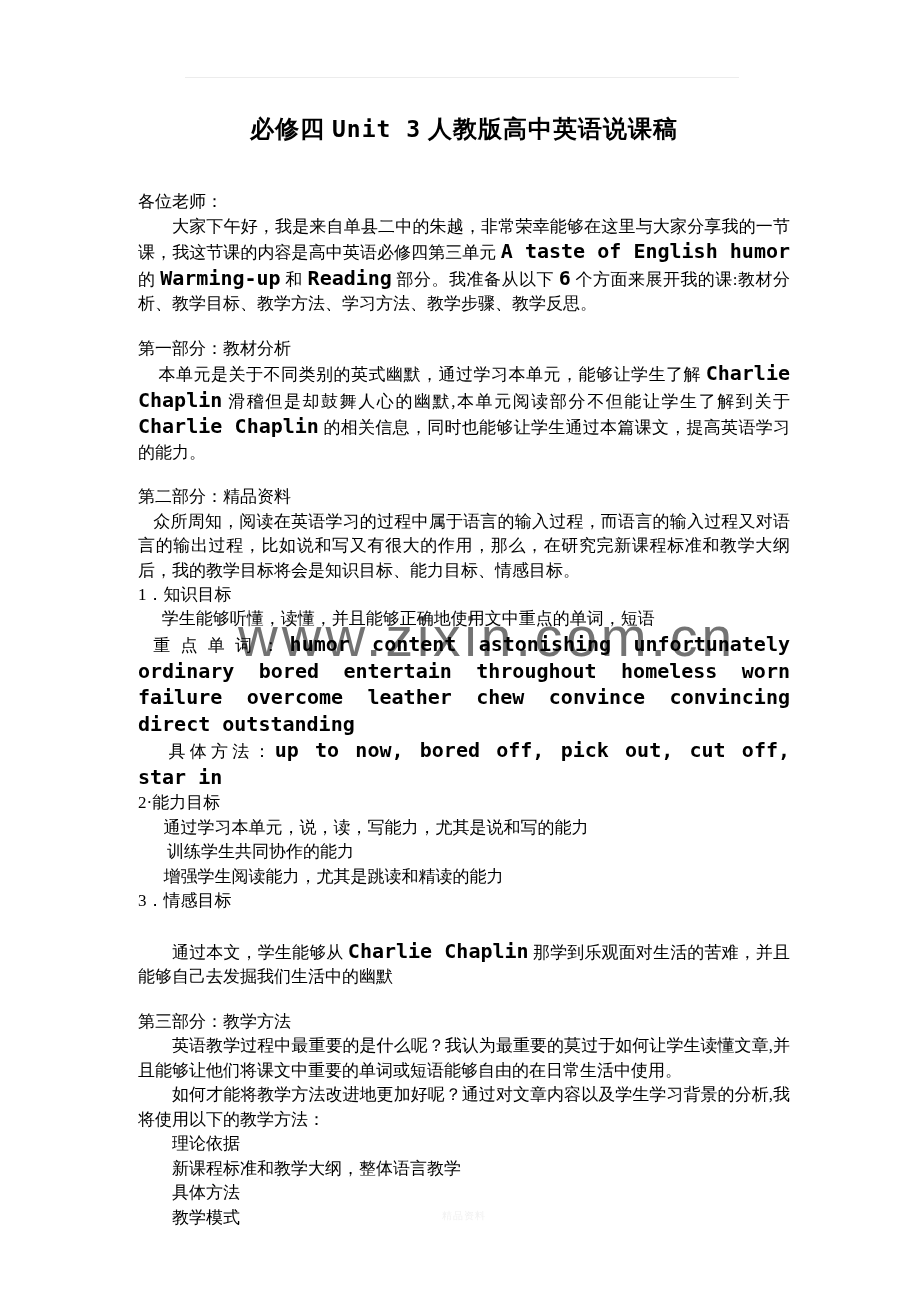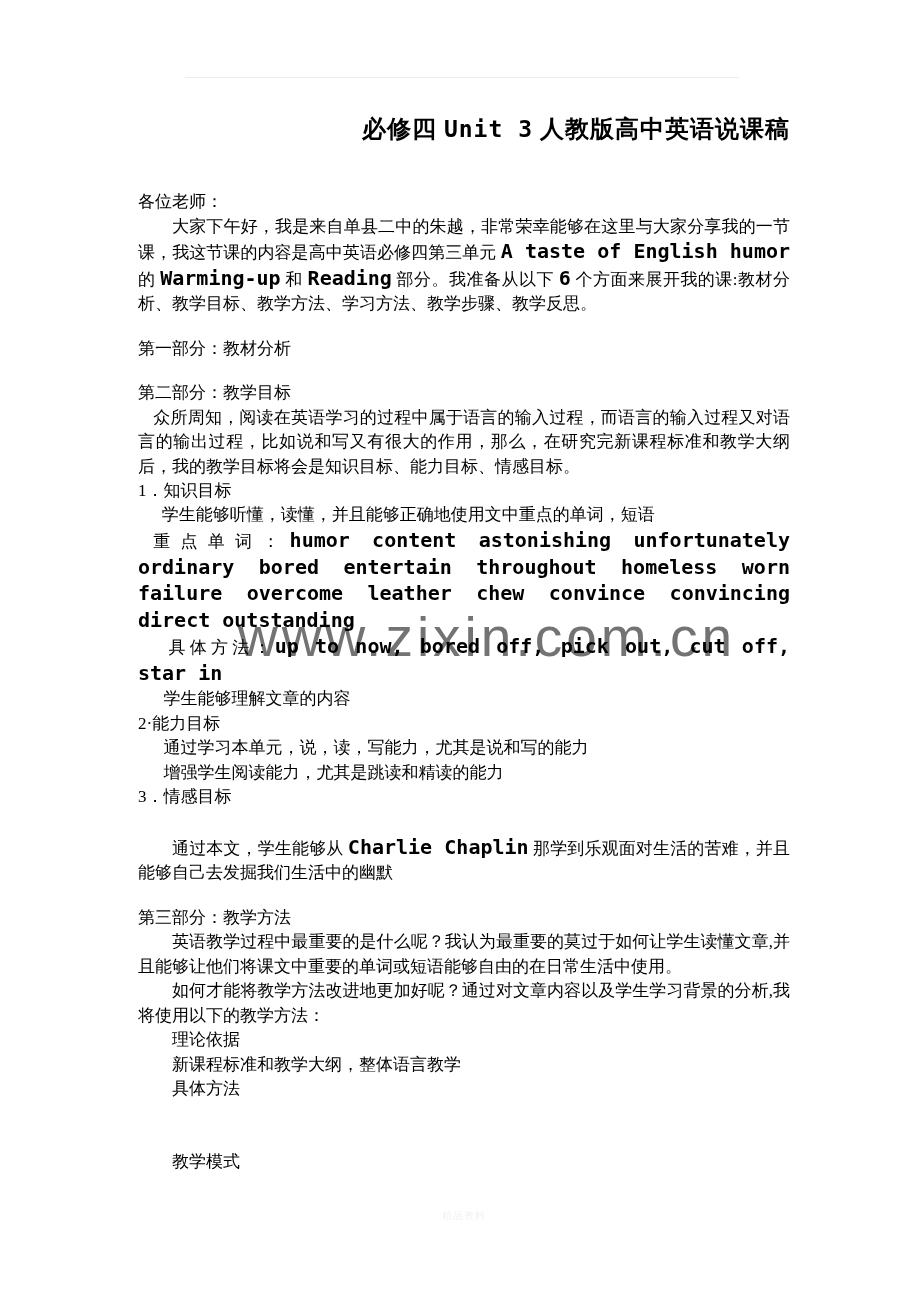--- a/index.html
+++ b/index.html
@@ -26,21 +26,21 @@
     position:absolute;left:442px;top:1210px;
     font-size:10px;line-height:12px;letter-spacing:1px;
     color:#f1f1f1;z-index:0;user-select:none;
   }
   .doc{
     position:absolute;left:138px;top:112px;width:652px;z-index:1;
   }
   .doc-title{
     margin:0 0 44px 0;
     font-size:24px;line-height:34px;font-weight:bold;
-    text-align:right;letter-spacing:1px;
+    text-align:center;letter-spacing:1px;
   }
   .para{
     margin:0;
     font-size:17px;line-height:24.5px;
     text-align:justify;
   }
   .para.gap{margin-top:20px;}
   .en{
     font-family:"DejaVu Sans Mono","Liberation Mono",monospace;
     font-weight:bold;font-size:20px;
@@ -54,36 +54,37 @@
   <div class="header-rule"></div>
 
   <div class="watermark">www.zixin.com.cn</div>
 
   <div class="doc">
     <h1 class="doc-title"><span class="zh">必修四 </span><span class="en">Unit 3</span><span class="zh"> 人教版高中英语说课稿</span></h1>
     <div>
         <p class="para"><span class="zh">各位老师：</span></p>
         <p class="para" style="text-indent: 2em;"><span class="zh">大家下午好，我是来自单县二中的朱越，非常荣幸能够在这里与大家分享我的一节课，我这节课的内容是高中英语必修四第三单元 </span><span class="en">A taste of English humor</span><span class="zh"> 的 </span><span class="en">Warming-up</span><span class="zh"> 和 </span><span class="en">Reading</span><span class="zh"> 部分。我准备从以下 </span><span class="en">6</span><span class="zh"> 个方面来展开我的课:教材分析、教学目标、教学方法、学习方法、教学步骤、教学反思。</span></p>
         <p class="para gap"><span class="zh">第一部分：教材分析</span></p>
-        <p class="para gap"><span class="zh">第二部分：教学目标</span></p>
+        <p class="para" style="text-indent: 1.2em;"><span class="zh">本单元是关于不同类别的英式幽默，通过学习本单元，能够让学生了解 </span><span class="en">Charlie Chaplin</span><span class="zh"> 滑稽但是却鼓舞人心的幽默,本单元阅读部分不但能让学生了解到关于 </span><span class="en">Charlie Chaplin</span><span class="zh"> 的相关信息，同时也能够让学生通过本篇课文，提高英语学习的能力。</span></p>
+        <p class="para gap"><span class="zh">第二部分：精品资料</span></p>
         <p class="para" style="text-indent: 0.9em;"><span class="zh">众所周知，阅读在英语学习的过程中属于语言的输入过程，而语言的输入过程又对语言的输出过程，比如说和写又有很大的作用，那么，在研究完新课程标准和教学大纲后，我的教学目标将会是知识目标、能力目标、情感目标。</span></p>
         <p class="para"><span class="zh">1．知识目标</span></p>
         <p class="para" style="text-indent: 1.4em; font-family: Liberation Mono, monospace;"><span class="zh">学生能够听懂，读懂，并且能够正确地使用文中重点的单词，短语</span></p>
         <p class="para" style="text-indent: 0.9em;"><span class="zh">重点单词：</span><span class="en">humor content astonishing unfortunately ordinary bored entertain throughout homeless worn failure overcome leather chew convince convincing direct outstanding</span></p>
         <p class="para" style="text-indent: 1.8em;"><span class="zh">具体方法：</span><span class="en">up to now, bored off, pick out, cut off, star in</span></p>
-        <p class="para" style="text-indent: 1.5em;"><span class="zh">学生能够理解文章的内容</span></p>
         <p class="para"><span class="zh">2·能力目标</span></p>
         <p class="para" style="text-indent: 1.5em;"><span class="zh">通过学习本单元，说，读，写能力，尤其是说和写的能力</span></p>
+        <p class="para" style="text-indent: 1.7em;"><span class="zh">训练学生共同协作的能力</span></p>
         <p class="para" style="text-indent: 1.5em;"><span class="zh">增强学生阅读能力，尤其是跳读和精读的能力</span></p>
         <p class="para"><span class="zh">3．情感目标</span></p>
         <p class="para" style="text-indent: 2em; margin-top: 25px;"><span class="zh">通过本文，学生能够从 </span><span class="en">Charlie Chaplin</span><span class="zh"> 那学到乐观面对生活的苦难，并且能够自己去发掘我们生活中的幽默</span></p>
         <p class="para gap"><span class="zh">第三部分：教学方法</span></p>
         <p class="para" style="text-indent: 2em;"><span class="zh">英语教学过程中最重要的是什么呢？我认为最重要的莫过于如何让学生读懂文章,并且能够让他们将课文中重要的单词或短语能够自由的在日常生活中使用。</span></p>
         <p class="para" style="text-indent: 2em;"><span class="zh">如何才能将教学方法改进地更加好呢？通过对文章内容以及学生学习背景的分析,我将使用以下的教学方法：</span></p>
         <p class="para" style="text-indent: 2em;"><span class="zh">理论依据</span></p>
         <p class="para" style="text-indent: 2em;"><span class="zh">新课程标准和教学大纲，整体语言教学</span></p>
         <p class="para" style="text-indent: 2em;"><span class="zh">具体方法</span></p>
-        <p class="para" style="text-indent: 2em; margin-top: 48px;"><span class="zh">教学模式</span></p>
+        <p class="para" style="text-indent: 2em;"><span class="zh">教学模式</span></p>
       </div>
   </div>
 
   <div class="footer-watermark">精品资料</div>
 </div>
 
 </body></html>

